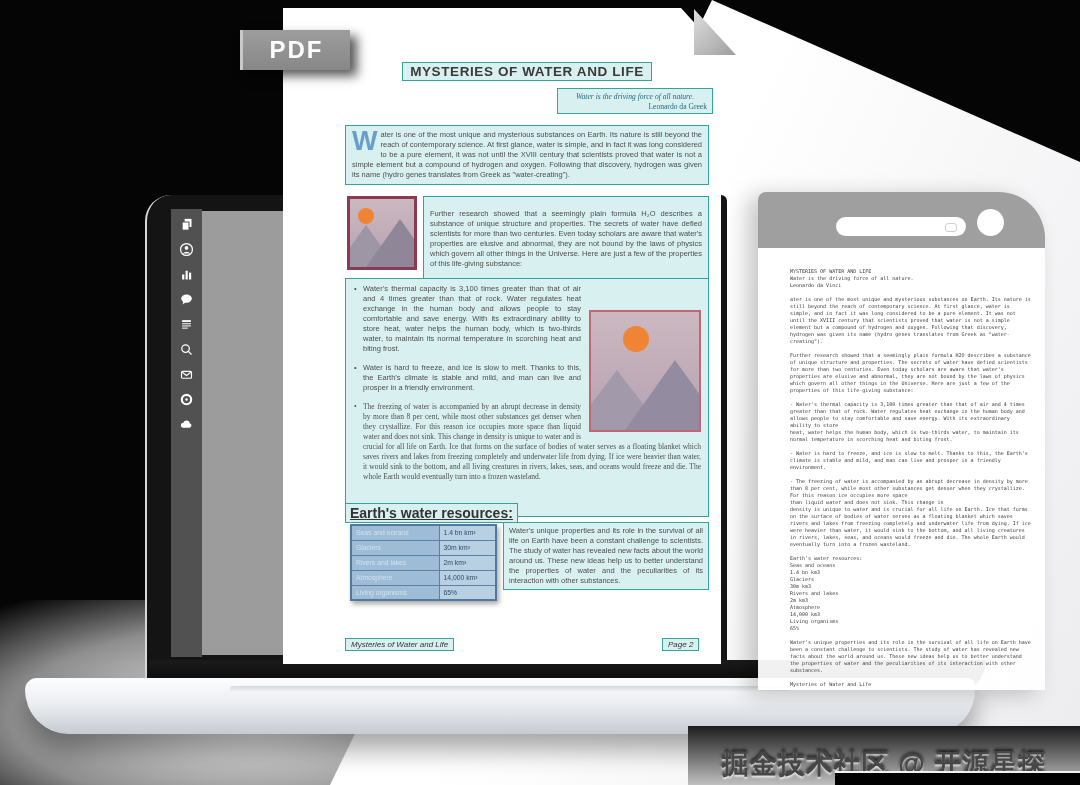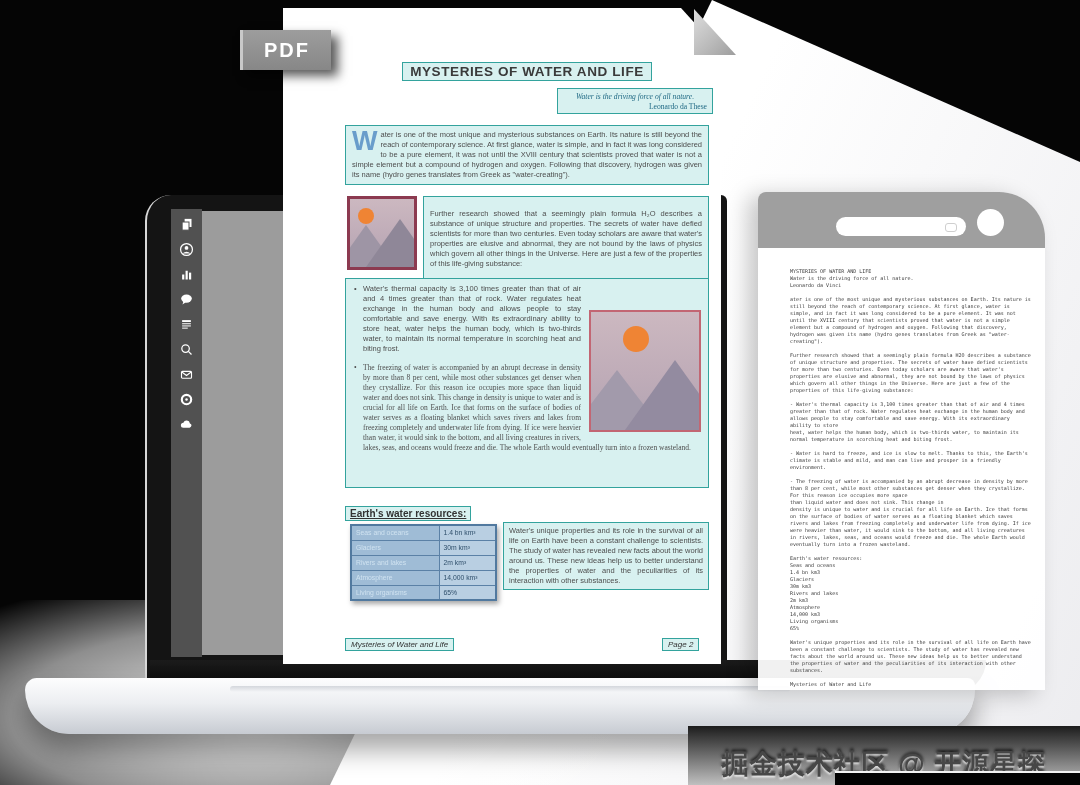--- a/index.html
+++ b/index.html
@@ -54,21 +54,21 @@
     background:linear-gradient(180deg,#ccb8c0 0%,#bfacb8 55%,#b1a3b2 100%); }
   .sun { position:absolute; border-radius:50%; background:#ef8434; }
   .mtn { position:absolute; width:0; height:0; border-style:solid; }
   .bullets { position:absolute; left:62px; top:270px; width:364px; padding:5px 7px 24px; }
   .bullets .img-float { float:right; width:112px; height:122px; border:2px solid #c26673;
     margin:26px 0 4px 8px; overflow:hidden; }
   .bullet { position:relative; padding-left:10px; margin-bottom:9px; }
   .bullet:last-child { margin-bottom:10px;font-family:Liberation Serif, serif; }
   .bullet::before { content:"\2022"; position:absolute; left:1px; top:0; }
   .res-label-wrap { position:absolute; left:62px; top:495px; }
-  .res-label { display:inline-block; padding:1px 4px; font-size:10px; font-weight:bold;
+  .res-label { display:inline-block; padding:1px 4px; font-size:14px; font-weight:bold;
     text-decoration:underline; color:#333; }
   .water-table { position:absolute; left:67px; top:516px; width:147px; border:2px solid #51799f;
     background:#aac4da; border-collapse:collapse; box-shadow:2px 3px 5px rgba(0,0,0,.35); }
   .water-table td { border:1px solid #5b81a6; font-size:6.8px; padding:3px 4px; height:15px; }
   .water-table td.lbl { width:88px; background:#9fbcd6; color:#cfe2f0; }
   .water-table td.val { background:#b9cfe2; color:#2f4f6b; }
   .p3 { position:absolute; left:220px; top:514px; width:206px; padding:3px 5px; }
   .footer-l { position:absolute; left:62px; top:625px; }
   .footer-r { position:absolute; left:379px; top:625px; }
   .foot-box { display:inline-block; padding:1px 5px; font-size:8px; font-style:italic; color:#333; }
@@ -81,24 +81,24 @@
     background:#ffffff; border-radius:10px; }
   .tablet-pill::after { content:""; position:absolute; right:9px; top:6px; width:10px; height:7px;
     border:1.5px solid #cfcfcf; border-radius:3px; }
   .tablet-circle { position:absolute; left:219px; top:17px; width:27px; height:27px;
     background:#ffffff; border-radius:50%; }
   .tablet-body { height:442px; background:rgba(255,255,255,.94); padding:20px 12px 0 32px;
     font-family:"DejaVu Sans Mono", monospace; font-size:5px; line-height:7px; color:#3a3a3a; }
   .ocr-block { white-space:pre-line; margin-bottom:7px; }
 
   
-  .pdf-badge { position:absolute; left:240px; top:30px; width:91px; height:40px; z-index:10;
+  .pdf-badge { position:absolute; left:240px; top:30px; width:110px; height:40px; z-index:10;
     background:linear-gradient(180deg,#9d9d9d,#878787); border-left:3px solid #c9c9c9;
     display:flex; align-items:center; justify-content:center;
-    color:#ffffff; font-size:20px; font-weight:bold; letter-spacing:2px;
+    color:#ffffff; font-size:24px; font-weight:bold; letter-spacing:2px;
     box-shadow:7px 6px 10px rgba(0,0,0,.65); }
 
   
   .watermark-band { position:absolute; left:688px; top:726px; width:392px; height:75px; z-index:9;
     background:linear-gradient(180deg,#1c1c1c 0%,#6f6f6f 40%,#cdcdcd 85%,#e9e9e9 100%);
     display:flex; align-items:center; justify-content:center; }
   .watermark-text { font-size:27px; font-weight:bold; letter-spacing:1px; color:#474747;
     text-shadow:0 2px 2px rgba(255,255,255,.75), 0 -2px 3px rgba(0,0,0,.8); white-space:nowrap; }
   .corner-notch { position:absolute; right:0; top:771px; width:245px; height:14px; background:#020202; z-index:9;
     border-top:2px solid #f2f2f2; }
@@ -175,21 +175,21 @@
   </div>
   <div class="hinge"></div>
   <div class="laptop-base"></div>
 
   <div class="page">
     <div class="page-title-wrap">
       <span class="page-title hl">MYSTERIES OF WATER AND LIFE</span>
     </div>
     <div class="epigraph hl">
       <div class="q">Water is the driving force of all nature.</div>
-      <div>Leonardo da These</div>
+      <div>Leonardo da Greek</div>
     </div>
 
     <div class="para p1 hl">
       <span class="dropcap">W</span><span>ater is one of the most unique and mysterious substances on Earth. Its nature is still beyond the reach of contemporary science. At first glance, water is simple, and in fact it was long considered to be a pure element, it was not until the XVIII century that scientists proved that water is not a simple element but a compound of hydrogen and oxygen. Following that discovery, hydrogen was given its name (hydro genes translates from Greek as "water-creating").</span>
     </div>
 
     <div class="row2-img">
       <div class="mountain-bg">
         <div class="sun" style="left:8px; top:9px; width:16px; height:16px;"></div>
         <div class="mtn" style="left:-14px; bottom:0; border-width:0 30px 42px 30px; border-color:transparent transparent #9e95a5 transparent;"></div>
@@ -200,20 +200,21 @@
 
     <div class="bullets para hl">
       <div class="img-float">
         <div class="mountain-bg">
           <div class="sun" style="left:32px; top:14px; width:26px; height:26px;"></div>
           <div class="mtn" style="left:-20px; bottom:0; border-width:0 46px 60px 46px; border-color:transparent transparent #a29aab transparent;"></div>
           <div class="mtn" style="left:34px; bottom:0; border-width:0 50px 70px 50px; border-color:transparent transparent #938ba0 transparent;"></div>
         </div>
       </div>
       <p class="bullet">Water's thermal capacity is 3,100 times greater than that of air and 4 times greater than that of rock. Water regulates heat exchange in the human body and allows people to stay comfortable and save energy. With its extraordinary ability to store heat, water helps the human body, which is two-thirds water, to maintain its normal temperature in scorching heat and biting frost.</p>
+      <p class="bullet">Water is hard to freeze, and ice is slow to melt. Thanks to this, the Earth's climate is stable and mild, and man can live and prosper in a friendly environment.</p>
       <p class="bullet">The freezing of water is accompanied by an abrupt decrease in density by more than 8 per cent, while most other substances get denser when they crystallize. For this reason ice occupies more space than liquid water and does not sink. This change in density is unique to water and is crucial for all life on Earth. Ice that forms on the surface of bodies of water serves as a floating blanket which saves rivers and lakes from freezing completely and underwater life from dying. If ice were heavier than water, it would sink to the bottom, and all living creatures in rivers, lakes, seas, and oceans would freeze and die. The whole Earth would eventually turn into a frozen wasteland.</p>
     </div>
 
     <div class="res-label-wrap">
       <span class="res-label hl">Earth's water resources:</span>
     </div>
     <table class="water-table">
       <tbody>
           <tr>
             <td class="lbl">Seas and oceans</td>

